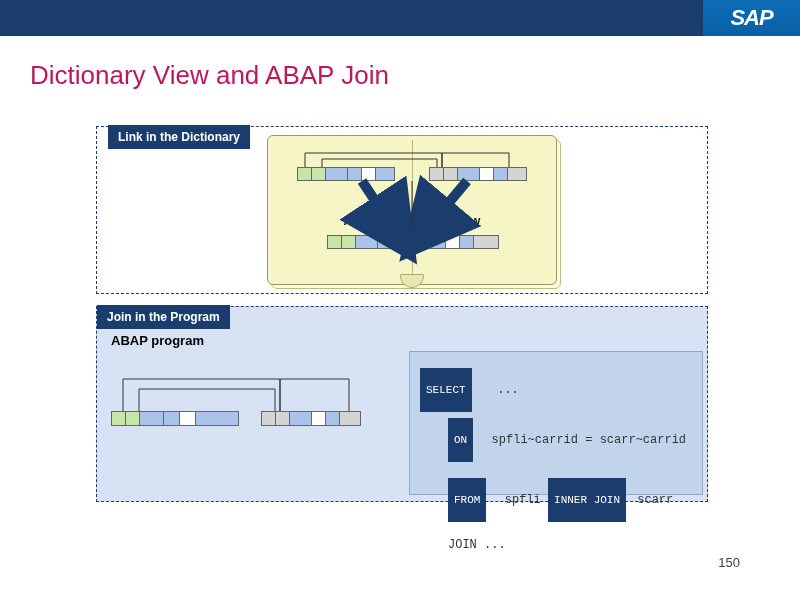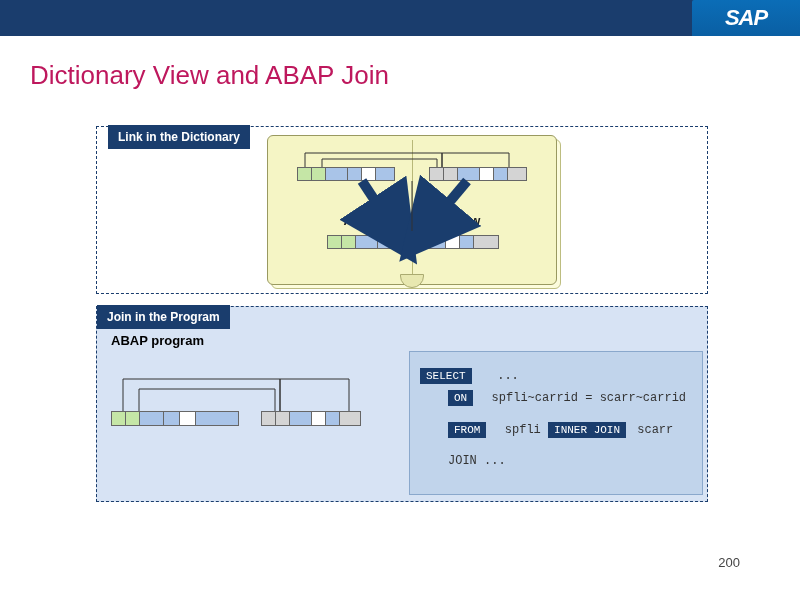--- a/index.html
+++ b/index.html
@@ -14,21 +14,21 @@
   .topbar {
     height: 36px;
     background: #1a3d6d;
     position: relative;
   }
   .logo {
     position: absolute;
     right: 0;
     top: 0;
     height: 36px;
-    width: 108px;
+    width: 97px;
     background: linear-gradient(180deg,#0b6db7,#0a5fa3);
     color: #fff;
     font-weight: 900;
     font-style: italic;
     font-size: 22px;
     display: flex;
     align-items: center;
     justify-content: center;
     letter-spacing: -1px;
     border-top-left-radius: 2px;
@@ -183,21 +183,21 @@
     border: 1px solid #8aa8cc;
     font-family: "Courier New", monospace;
     font-size: 12px;
     color: #333;
     padding: 10px 10px;
   }
   .kw {
     display: inline-block;
     background: #1a3d6d;
     color: #fff;
-    padding: 2px 6px;
+    padding: 16px 6px;
     font-family: "Courier New", monospace;
     font-size: 11px;
     margin-right: 4px;
   }
   .codeline { margin: 6px 0; white-space: nowrap; }
 
   .pagenum {
     position: absolute;
     right: 60px;
     bottom: 30px;
@@ -315,13 +315,13 @@
       &nbsp;<span>spfli</span>
       <span class="kw">INNER JOIN</span>
       <span>scarr</span>
     </div>
     <div class="codeline" style="margin-left:28px; margin-top:16px">
       <span>JOIN ...</span>
     </div>
   </div>
 </div>
 
-<div class="pagenum">200</div>
+<div class="pagenum">150</div>
 
 </body></html>

